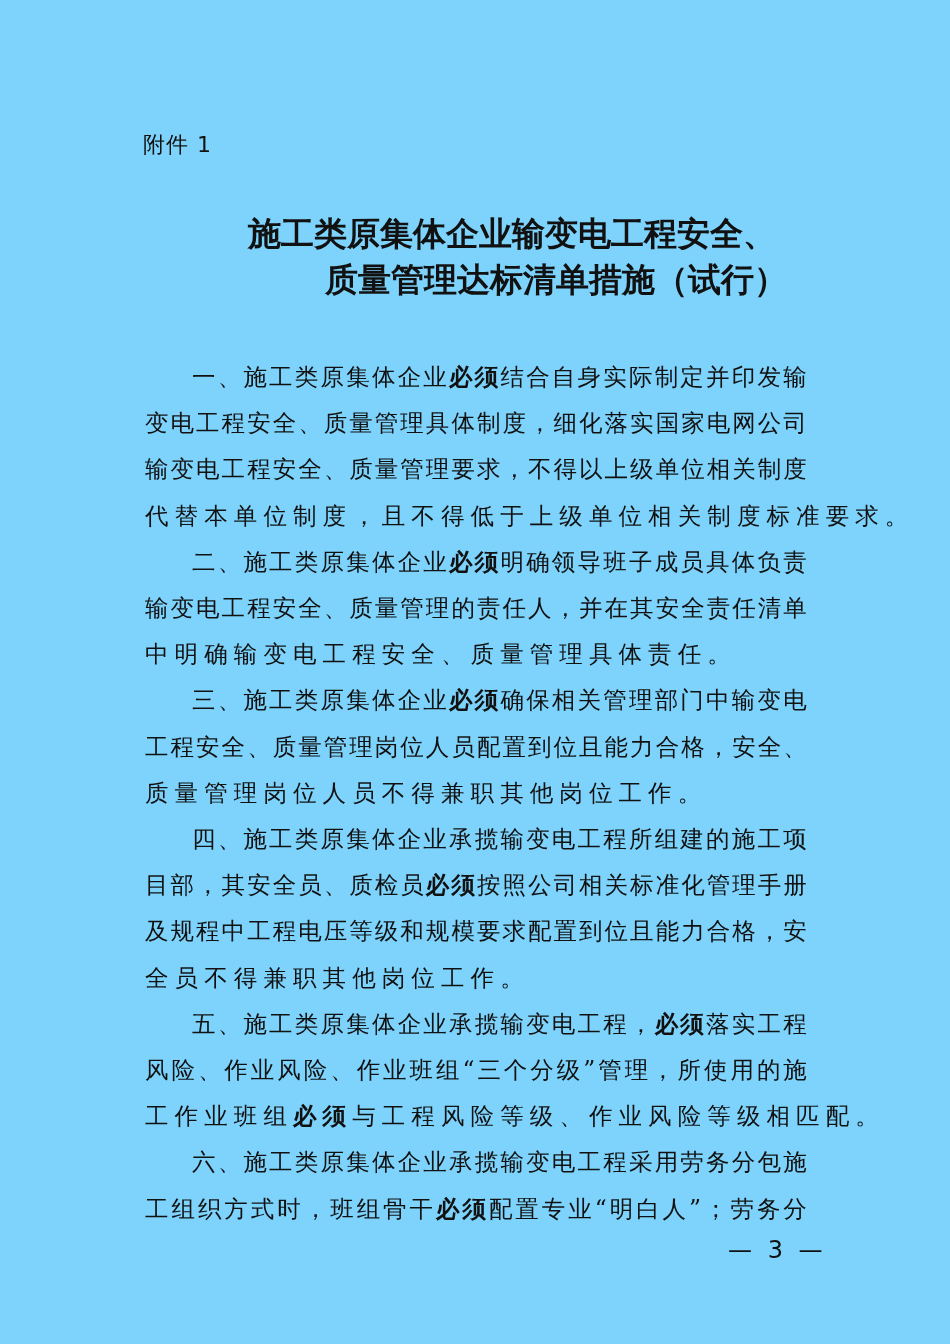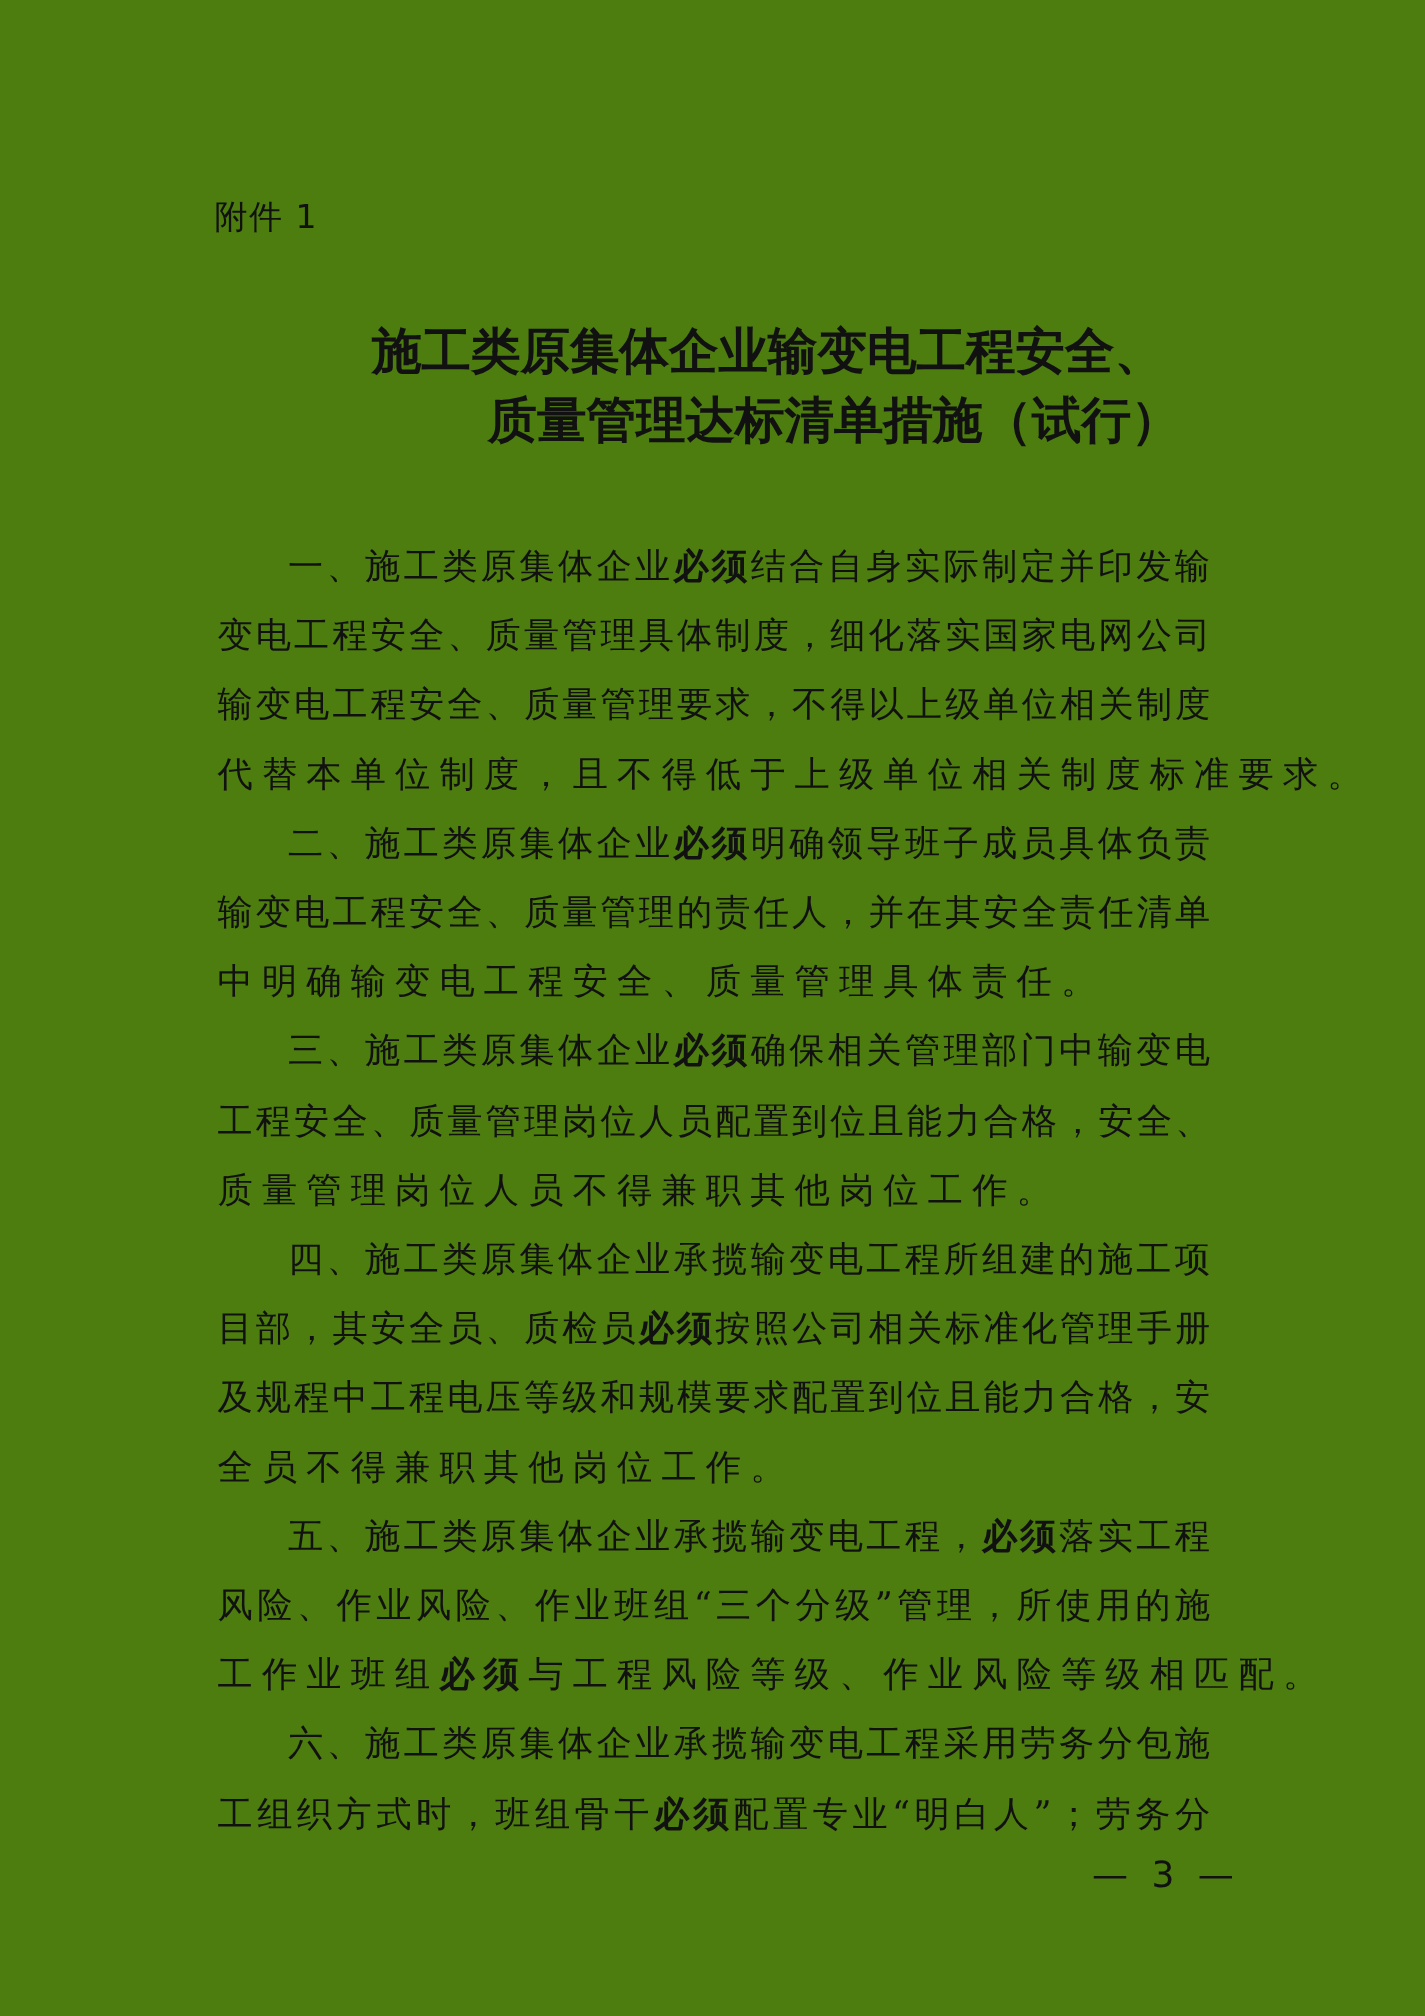--- a/index.html
+++ b/index.html
@@ -1,18 +1,18 @@
 <!DOCTYPE html>
 <html><head>
   <meta charset="utf-8">
   <style>
     html, body { margin: 0; padding: 0; background: #ffffff; }
     body { width: 950px; height: 1344px; position: relative; overflow: hidden;
            font-family: "DejaVu Serif", "Liberation Serif", serif; color: #111; }
-    .page { position: absolute; left: 0; top: 0; width: 950px; height: 1344px; background: #4d7c0f; }
+    .page { position: absolute; left: 0; top: 0; width: 950px; height: 1344px; background: #7dd3fc; }
     .attachment { position: absolute; left: 143px; top: 130px; font-size: 22px;
                   font-family: "DejaVu Sans", "Liberation Sans", sans-serif; letter-spacing: 1px; }
     .title { position: absolute; left: 0; width: 950px; text-align: center; font-weight: bold;
              font-size: 33px; letter-spacing: 0px; padding-left: 37px; }
     .title.l1 { top: 212px; }
     .title.l2 { top: 258px; margin-left: 44px; }
     .line { position: absolute; left: 145px; width: 662px; font-size: 23.5px; height: 34px;
             line-height: 34px; white-space: nowrap; display: flex; justify-content: space-between; }
     .line.first { left: 192px; width: 615px; }
     .line.last { justify-content: flex-start; gap: 0; }

